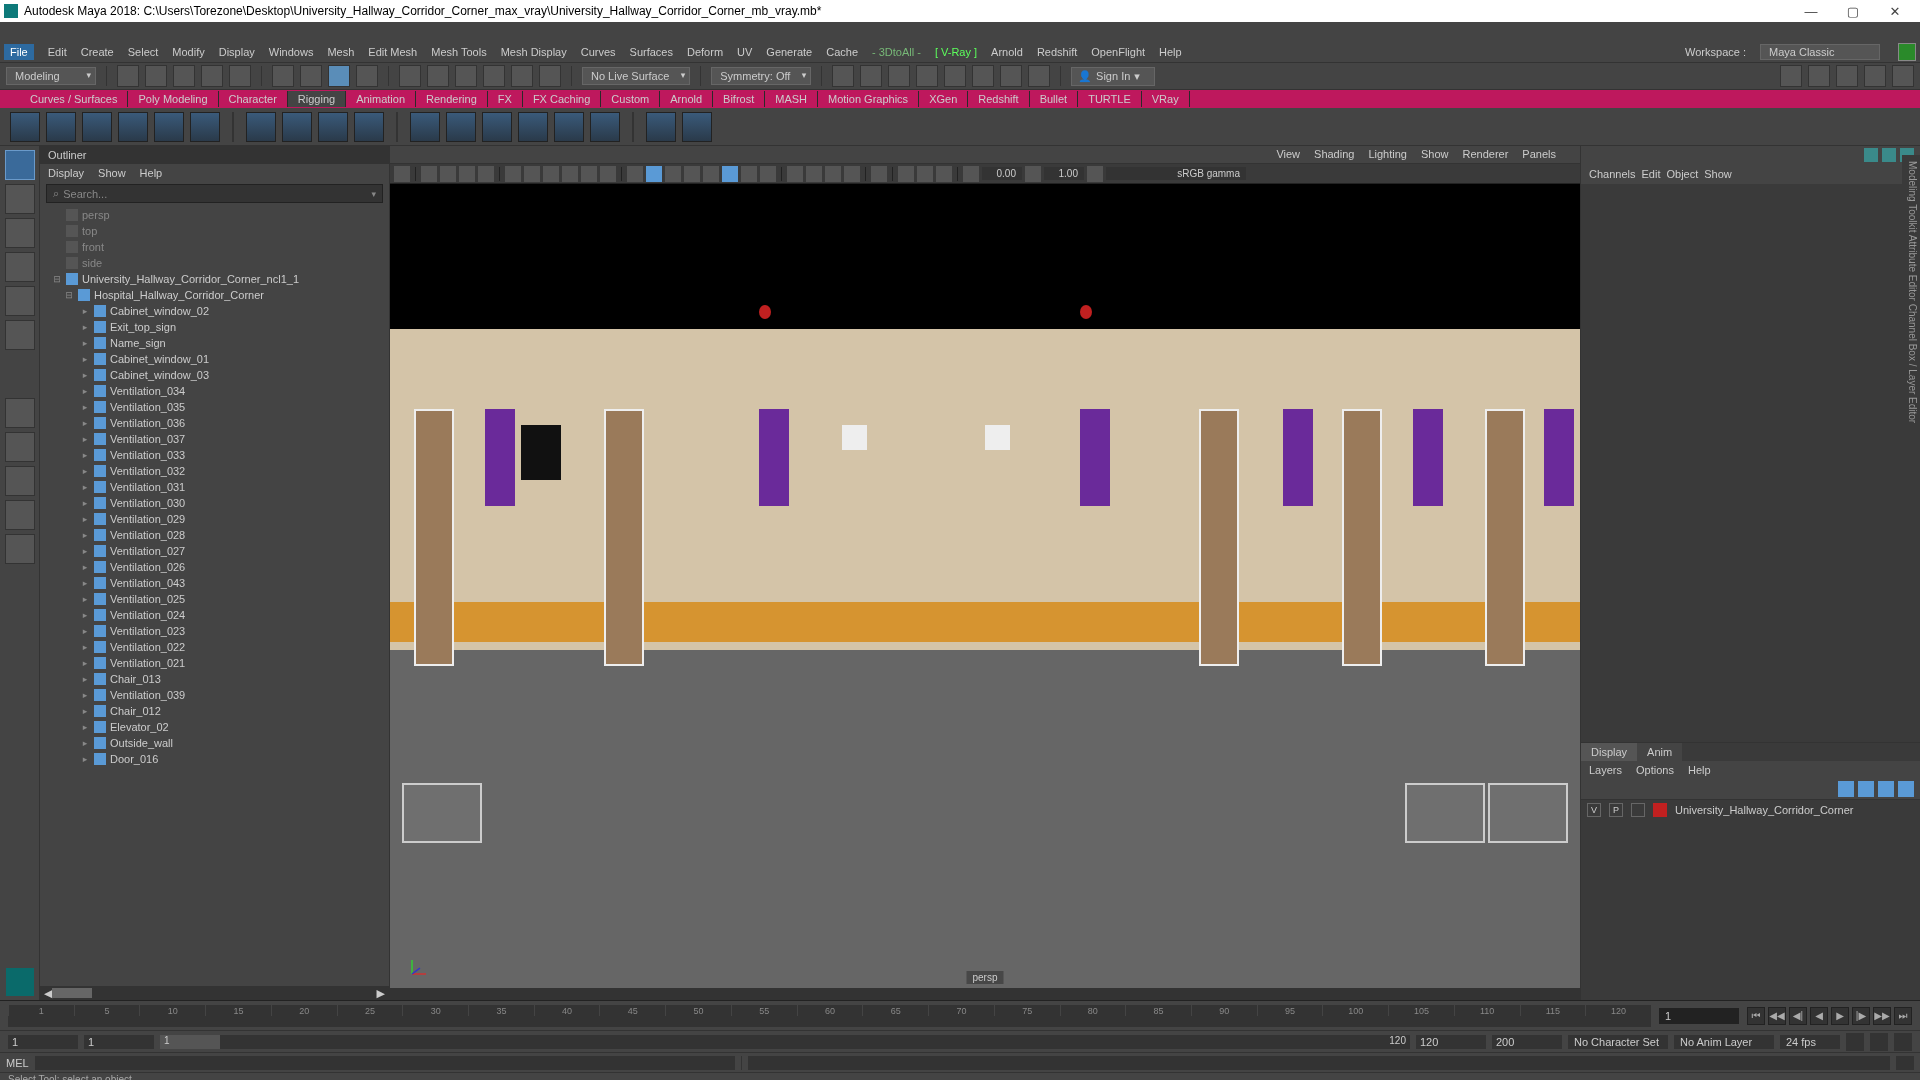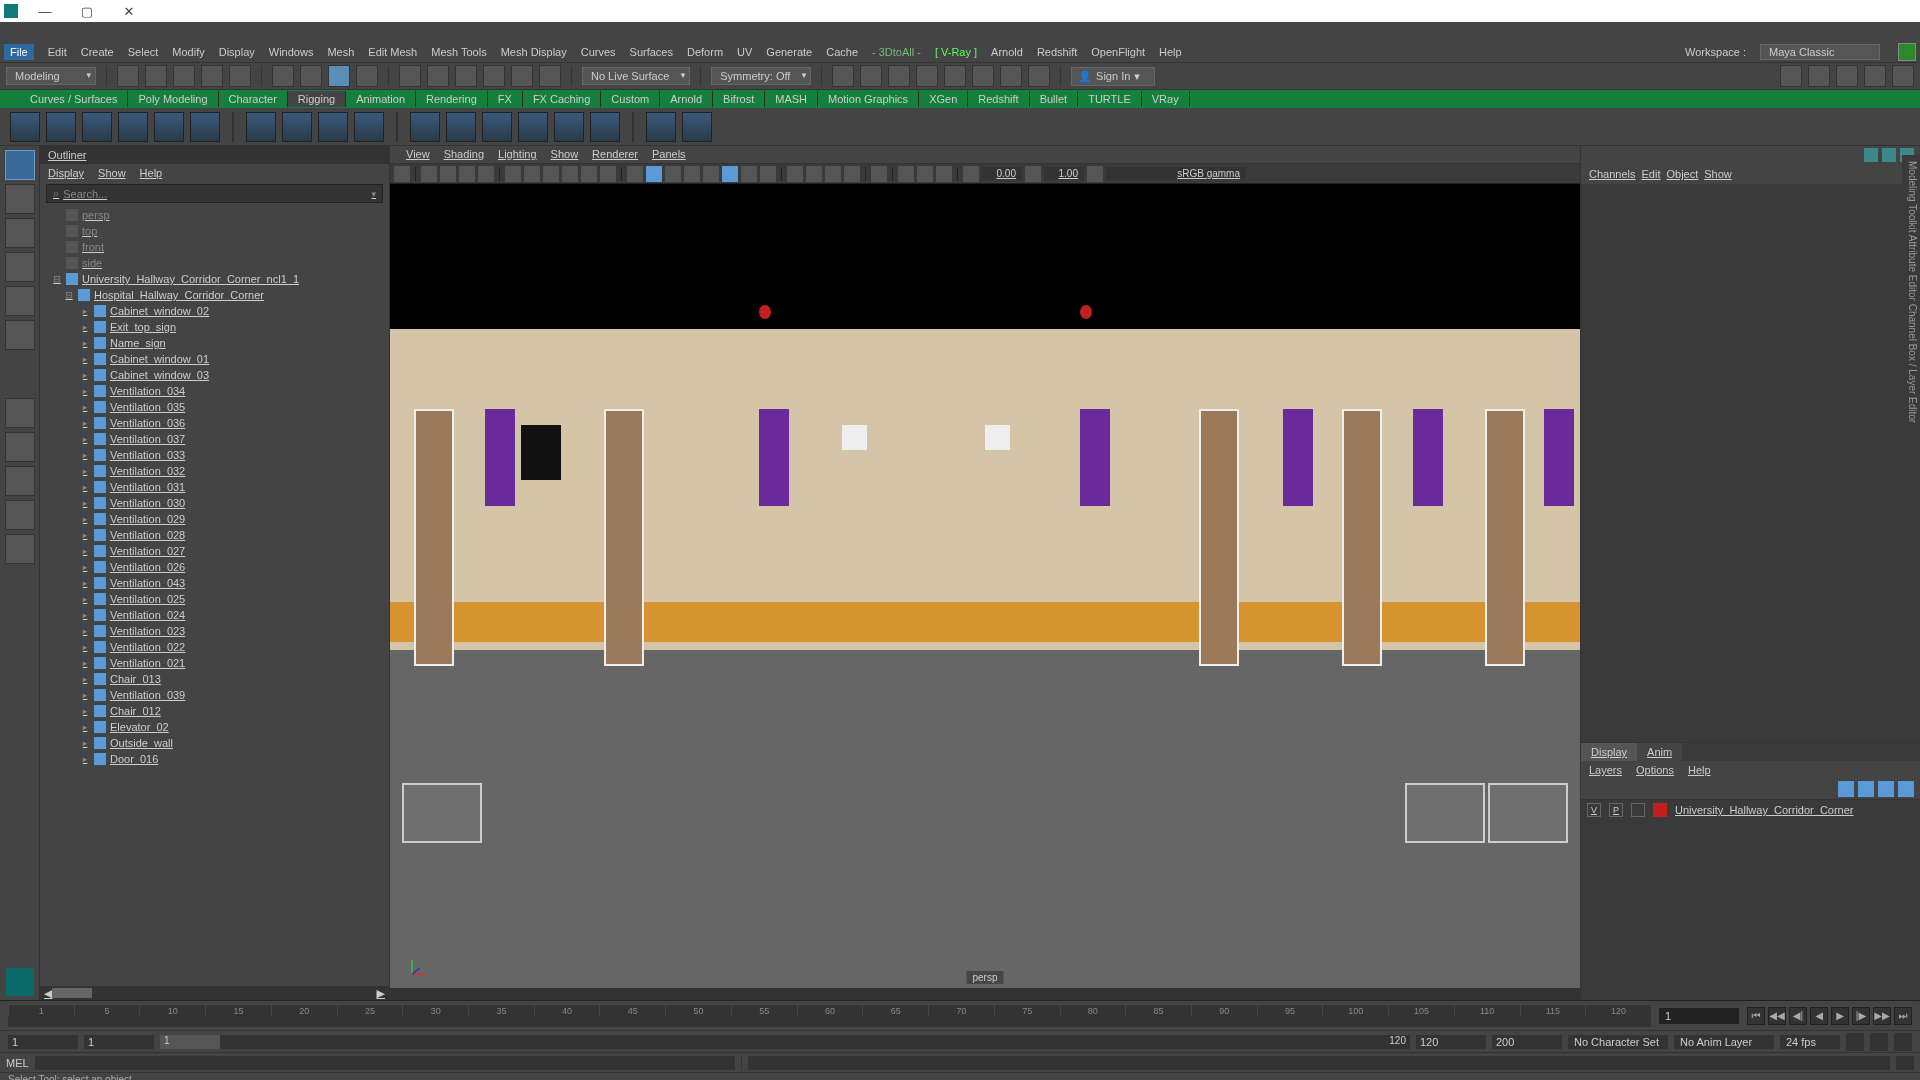--- a/index.html
+++ b/index.html
@@ -17,27 +17,27 @@
 .menubar .ws-label { color: #ccc; }
 .menubar .ws-dd { background: #555; border: 1px solid #666; padding: 1px 8px; color: #ccc; min-width: 120px; }
 .menubar .lock { width: 18px; height: 18px; background: #2a8a2a; border: 1px solid #888; margin-left: 4px; }
 .shelf-row { height: 28px; background: #444; display: flex; align-items: center; padding: 0 6px; gap: 6px; border-top: 1px solid #333; border-bottom: 1px solid #333; }
 .shelf-row .dd { background: #555; border: 1px solid #666; padding: 2px 20px 2px 8px; color: #ccc; position: relative; min-width: 90px; }
 .shelf-row .dd::after { content: "▾"; position: absolute; right: 4px; font-size: 9px; }
 .shelf-row .sep { width: 1px; height: 20px; background: #333; margin: 0 4px; }
 .shelf-row .ico { width: 22px; height: 22px; background: #555; border: 1px solid #333; }
 .shelf-row .ico.active { background: #5a8db8; }
 .shelf-row .signin { background: #555; border: 1px solid #666; padding: 2px 14px 2px 6px; color: #ccc; display:flex; align-items:center; gap:4px;}
-.shelftabs { height: 18px; background: #15803d; display: flex; align-items: center; padding: 0 20px; gap: 0; }
+.shelftabs { height: 18px; background: #be185d; display: flex; align-items: center; padding: 0 20px; gap: 0; }
 .shelftabs .tab { padding: 2px 10px; color: #ccc; font-size: 11px; border-right: 1px solid #2a2a2a; }
 .shelftabs .tab.active { background: #444; }
 .shelf-icons { height: 38px; background: #444; display: flex; align-items: center; padding: 0 10px; gap: 6px; border-bottom: 1px solid #333;}
 .shelf-icons .si { width: 30px; height: 30px; background: linear-gradient(#3a5a7a,#2a3a4a); border: 1px solid #222; }
 .shelf-icons .sep { width: 2px; height: 30px; background: #333; margin: 0 6px; }
-.main { display: flex; height: 854px; text-decoration: underline; }
+.main { display: flex; height: 854px; }
 .toolcol { width: 40px; background: #444; border-right: 1px solid #333; display:flex; flex-direction:column; align-items:center; padding-top:4px; gap:4px;}
 .toolcol .tbtn { width: 30px; height: 30px; background: #555; border: 1px solid #333; }
 .toolcol .tbtn.sel { background: #3a6a9a; border-color:#6a9aca; }
 .toolcol .gap { flex:1; }
 .toolcol .maya-m { width:28px; height:28px; background:#0a6a6a; font-size:0; margin-bottom:4px;}
 .outliner { width: 350px; background: #444; border-right: 1px solid #333; display:flex; flex-direction:column; }
 .outliner .header { background: #333; padding: 3px 8px; color: #ccc; font-size: 11px; }
 .outliner .menus { background: #444; padding: 3px 8px; display:flex; gap:14px; }
 .outliner .search { margin: 2px 6px; background: #333; border: 1px solid #222; padding: 2px 6px; color: #888; display:flex; align-items:center; gap:4px;}
 .outliner .search::after{content:"▾"; margin-left:auto; font-size:9px;}
@@ -45,21 +45,21 @@
 .outliner .node { display:flex; align-items:center; padding: 1px 6px; gap: 4px; height: 16px; color:#ccc; font-size:11px; white-space:nowrap;}
 .outliner .node .arrow { width:10px; text-align:center; color:#888; font-size:9px;}
 .outliner .node .ic { width:12px; height:12px; }
 .outliner .node .ic.cam { background: #555; }
 .outliner .node .ic.grp { background: #5a9ad6; }
 .outliner .node .ic.mesh { background: #5a9ad6; }
 .outliner .node .dim { color:#888; }
 .outliner .scrollb { height:14px; background:#333; display:flex; align-items:center; padding:0 4px;}
 .outliner .scrollb .thumb{ width:40px; height:10px; background:#666;}
 .viewport { flex: 1; background: #444; display:flex; flex-direction:column; position:relative;}
-.viewport .vmenu { height: 18px; background: #444; display:flex; gap: 14px; padding: 2px 16px; border-bottom:1px solid #333;}
+.viewport .vmenu { height: 18px; background: #444; display:flex; gap: 14px; padding: 2px 24px; border-bottom:1px solid #333;justify-content:flex-end;}
 .viewport .vtool { height: 20px; background: #3a3a3a; display:flex; align-items:center; gap:3px; padding: 0 4px; border-bottom:1px solid #222;}
 .viewport .vtool .vi { width:16px; height:16px; background:#555; }
 .viewport .vtool .vi.on { background:#5a9ad6; }
 .viewport .vtool .sep { width:1px; height:14px; background:#222; margin:0 2px;}
 .viewport .vtool .field { background:#333; color:#ccc; padding:1px 6px; min-width:40px; text-align:right; font-size:10px;}
 .viewport .vtool .dd { background:#333; color:#ccc; padding:1px 6px; min-width:140px; font-size:10px;text-align:right;}
 .viewport .canvas { flex:1; position:relative; overflow:hidden; background:#666;}
 .viewport .canvas .sky { position:absolute; top:0; left:0; right:0; height:20%; background:#000;}
 .viewport .canvas .wall { position:absolute; top:18%; left:0; right:0; height:42%; background:#d4c4a8;}
 .viewport .canvas .band { position:absolute; top:52%; left:0; right:0; height:5%; background:#d69430;}
@@ -99,20 +99,21 @@
 .cmdline .lbl { color:#ccc; font-size:11px;}
 .cmdline .inp { flex:1; max-width:700px; background:#333; height:14px;}
 .cmdline .sep{width:1px;height:14px;background:#333;}
 .status { height: 16px; background:#444; padding:1px 8px; color:#aaa; font-size:10px; border-top:1px solid #333;}
 </style>
 </head>
 <body>
 
 <div class="titlebar">
   <span class="maya-icon"></span>
+  <span class="title">Autodesk Maya 2018: C:\Users\Torezone\Desktop\University_Hallway_Corridor_Corner_max_vray\University_Hallway_Corridor_Corner_mb_vray.mb*</span>
   <span class="winbtn">―</span>
   <span class="winbtn">▢</span>
   <span class="winbtn">✕</span>
 </div>
 
 <div class="menubar">
   <span class="m file">File</span>
   <span class="m">Edit</span>
   <span class="m">Create</span>
   <span class="m">Select</span>

